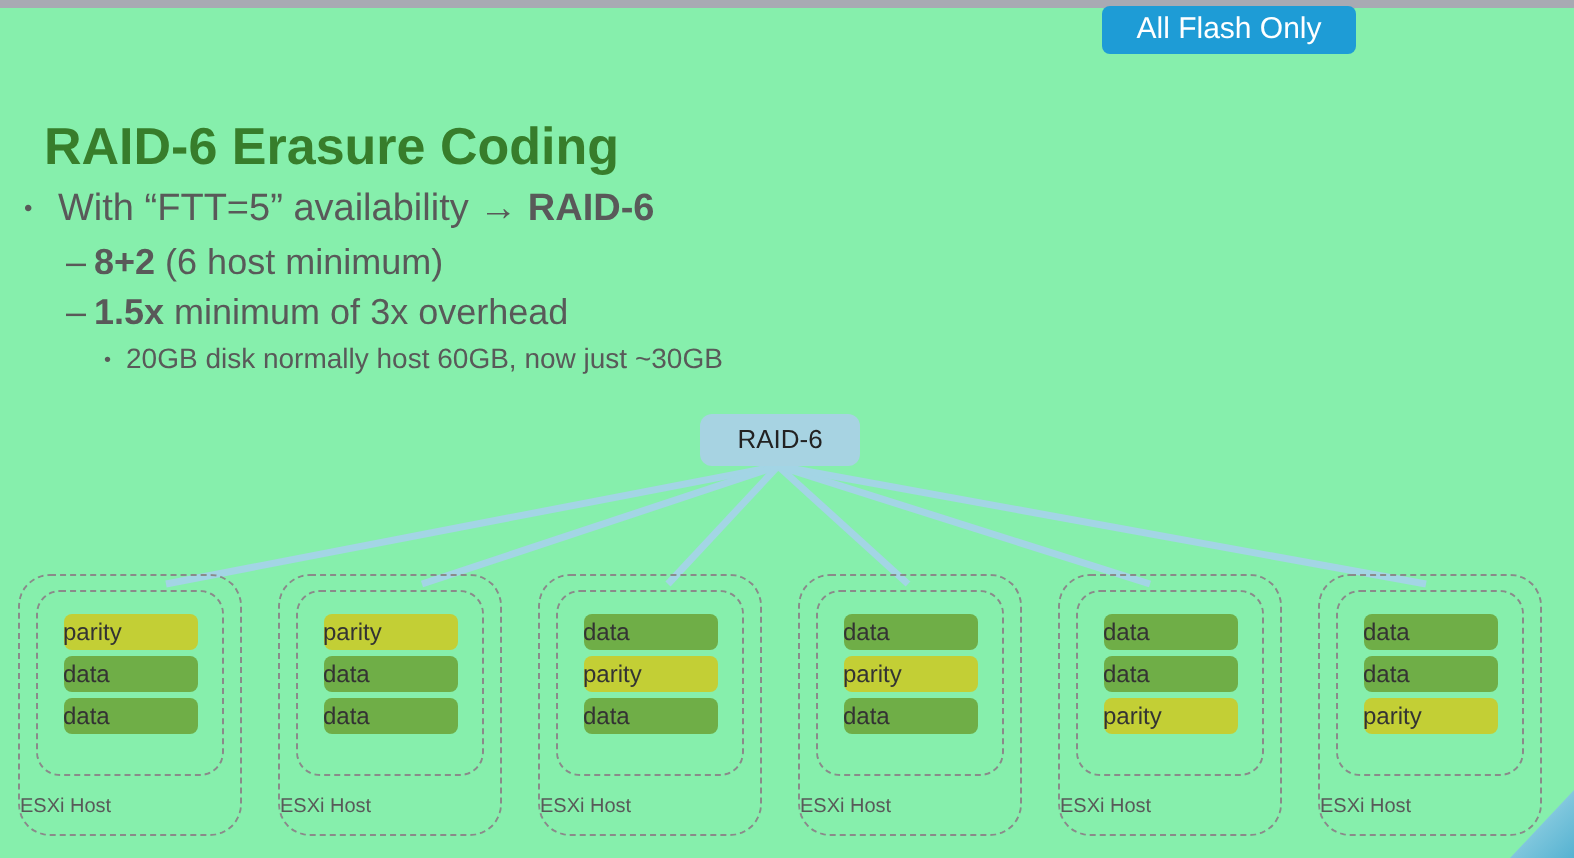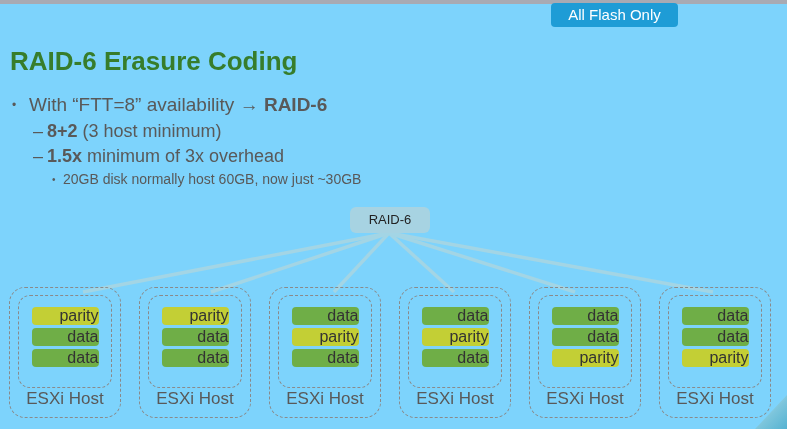--- a/index.html
+++ b/index.html
@@ -1,26 +1,26 @@
 <!DOCTYPE html>
 <html><head>
 <meta charset="utf-8">
 <style>
   html,body{margin:0;padding:0;background:#fff;}
   .slide{
-    position:relative;width:787px;height:429px;overflow:hidden;background:#7dd3fc;
+    position:relative;width:787px;height:429px;overflow:hidden;background:#86efac;
     font-family:"Liberation Sans","DejaVu Sans",sans-serif;
   }
   .top-bar{position:absolute;left:0;top:0;width:787px;height:4px;background:#A8AAB3;}
   .badge{
     position:absolute;left:551px;top:3px;width:127px;height:24px;border-radius:4px;
     background:#1E9CD6;color:#ffffff;font-size:15px;line-height:24px;text-align:center;
   }
   .title{
-    position:absolute;left:10px;top:46px;margin:0;
+    position:absolute;left:10px;top:46px;margin:12px;
     font-size:26px;font-weight:bold;color:#377D2B;letter-spacing:0px;
   }
   .bullet{position:absolute;color:#595959;display:flex;align-items:baseline;}
   .b1{left:12px;top:94px;font-size:19px;}
   .b1 .marker{font-size:12px;width:17px;position:relative;top:-2px;}
   .b2{left:33px;top:121px;font-size:18px;}
   .b3{left:33px;top:146px;font-size:18px;}
   .b2 .marker,.b3 .marker{width:14px;}
   .b4{left:52px;top:171px;font-size:14px;}
   .b4 .marker{font-size:10px;width:11px;position:relative;top:-1px;}
@@ -33,52 +33,52 @@
   .host{
     position:absolute;top:287px;width:112px;height:131px;box-sizing:border-box;
     border:1.5px dashed #8a8a8a;border-radius:16px;background:transparent;
   }
   .host-inner{
     position:absolute;left:8px;right:8px;top:7px;height:93px;box-sizing:border-box;
     border:1.5px dashed #8a8a8a;border-radius:12px;
   }
   .block{
     width:67px;height:18px;border-radius:4px;margin:3px auto 0 auto;
-    font-size:16px;line-height:18px;text-align:right;color:#333;
+    font-size:12px;line-height:18px;text-align:left;color:#333;
   }
   .block:first-child{margin-top:11px;}
   .host-label{
-    position:absolute;left:0;right:0;bottom:8px;text-align:center;
-    font-size:17px;color:#595959;
+    position:absolute;left:0;right:0;bottom:8px;text-align:left;
+    font-size:10px;color:#595959;
   }
   .corner{
     position:absolute;right:0;bottom:0;width:32px;height:34px;
     background:linear-gradient(135deg,#C2E5F0 0%,#7CC5DC 55%,#55B2D1 100%);
     clip-path:polygon(100% 0,0 100%,100% 100%);
   }
 </style>
 </head>
 <body>
 
 <div class="slide">
 
   <div class="top-bar" style="background: rgb(168, 170, 179);"></div>
 
   <div class="badge" style="background: rgb(30, 156, 214);">All Flash Only</div>
 
   <h1 class="title" style="color: rgb(55, 125, 43);">RAID-6 Erasure Coding</h1>
 
   <div class="bullet b1" style="color: rgb(89, 89, 89);">
     <span class="marker">•</span>
-    <span><span>With “FTT=8” availability </span><span>→ </span><b>RAID-6</b></span>
+    <span><span>With “FTT=5” availability </span><span>→ </span><b>RAID-6</b></span>
   </div>
 
   <div class="bullet b2" style="color: rgb(89, 89, 89);">
     <span class="marker">–</span>
-    <span><b>8+2</b><span> (3 host minimum)</span></span>
+    <span><b>8+2</b><span> (6 host minimum)</span></span>
   </div>
 
   <div class="bullet b3" style="color: rgb(89, 89, 89);">
     <span class="marker">–</span>
     <span><b>1.5x</b><span> minimum of 3x overhead</span></span>
   </div>
 
   <div class="bullet b4" style="color: rgb(89, 89, 89);">
     <span class="marker">•</span>
     <span>20GB disk normally host 60GB, now just ~30GB</span>

